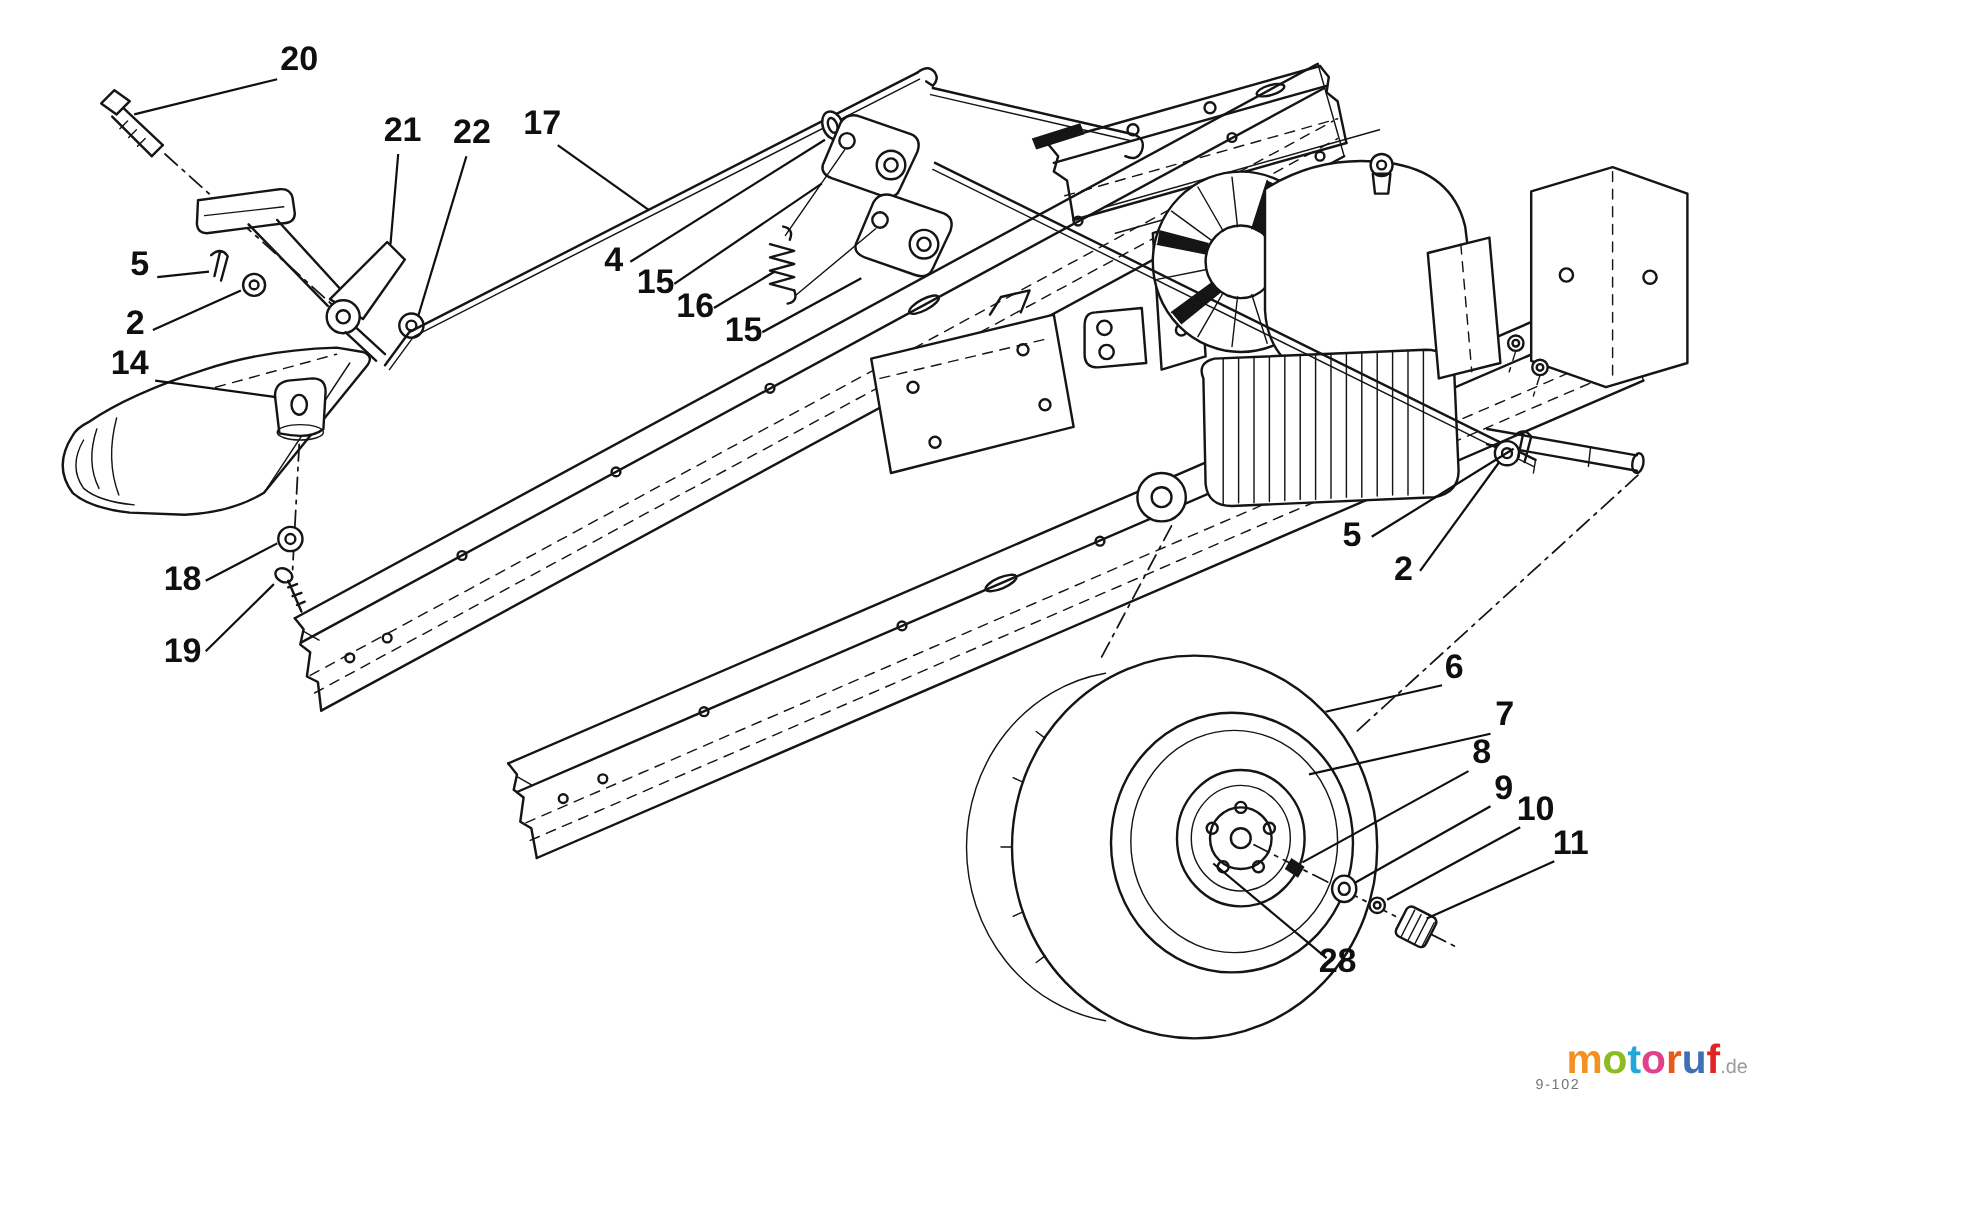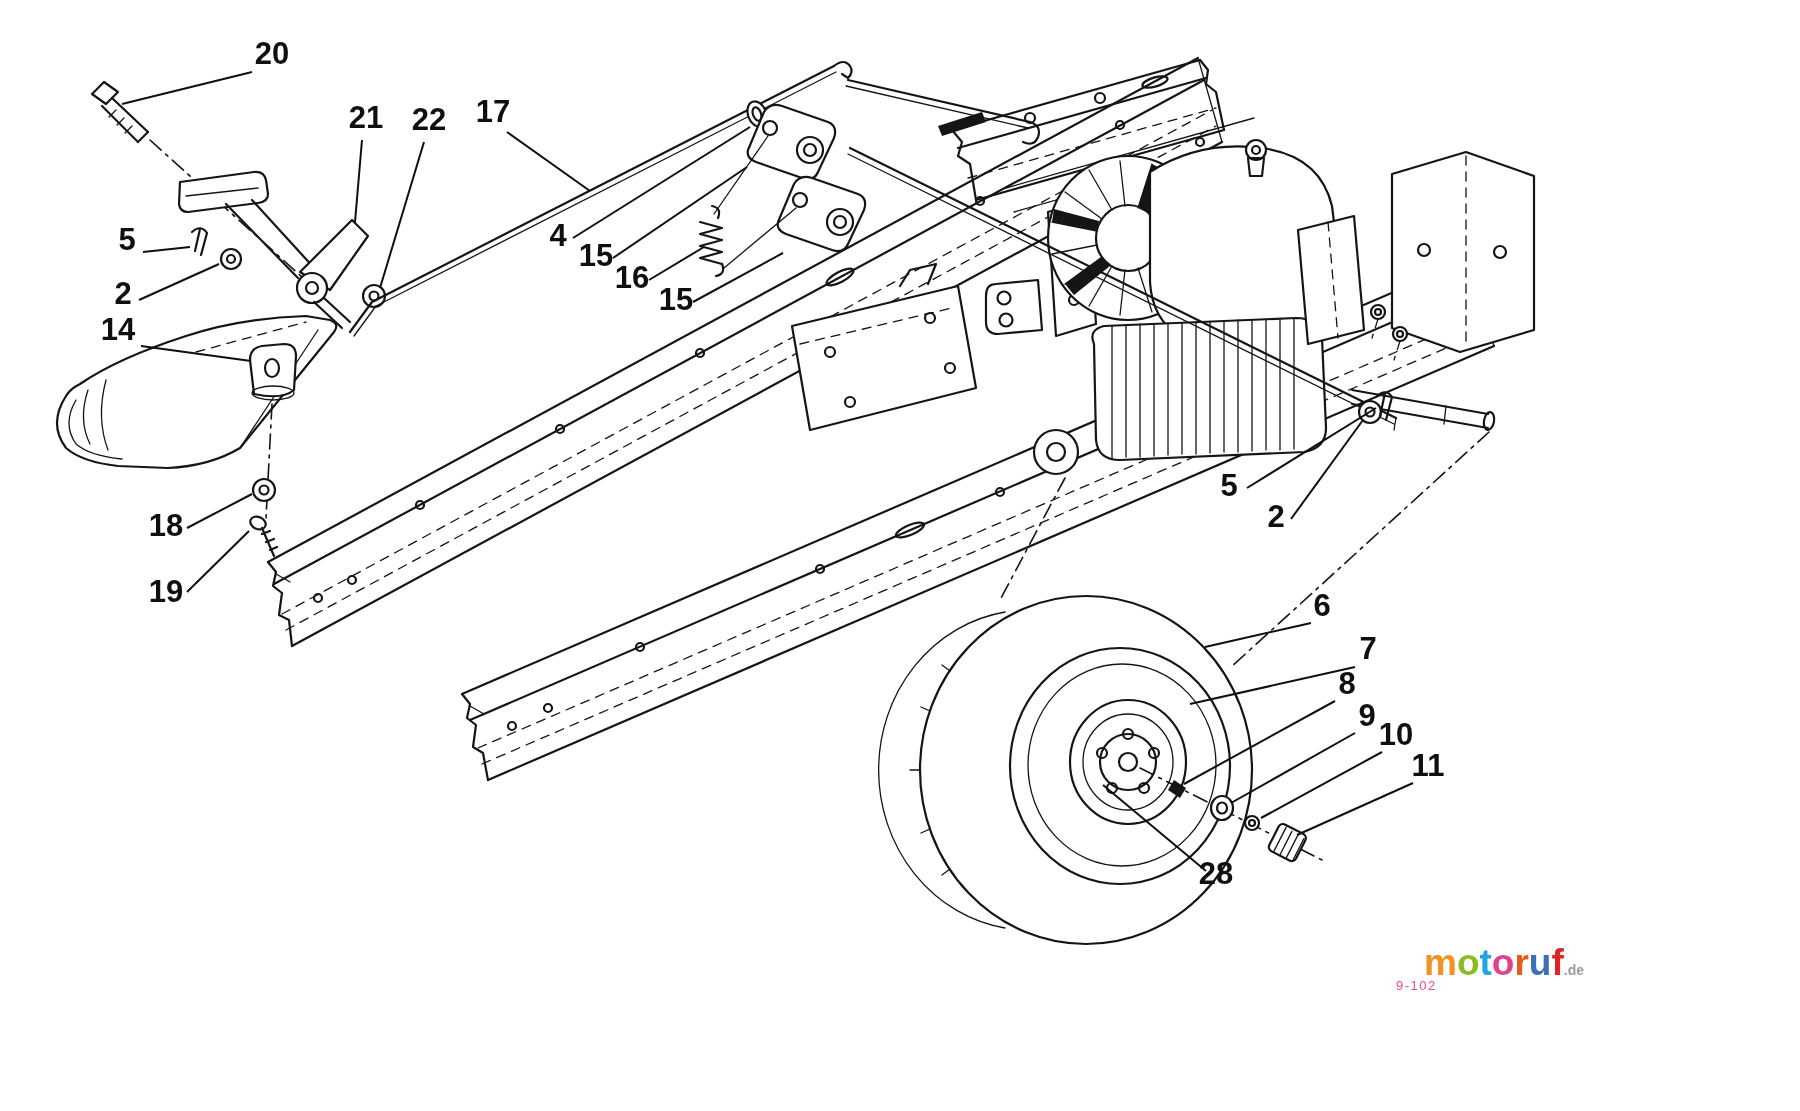--- a/index.html
+++ b/index.html
@@ -16,24 +16,24 @@
   .art .dk{fill:#151515;stroke:none}
   .art .thin{stroke-width:1.3}
   .art .dash{stroke-dasharray:9 7}
   .art .dashdot{stroke-dasharray:15 6 3 6;stroke-width:1.6}
   .leader{stroke:#0f0f0f;stroke-width:2;fill:none}
   .callout-text{fill:#0f0f0f;font:700 31px "Liberation Sans",sans-serif}
   .logo{
     position:absolute;left:1424px;top:944px;
     font-weight:700;font-size:37px;line-height:1;cursor:pointer;
   }
-  .logo .de{font-size:14px;font-weight:700;vertical-align:baseline}
+  .logo .de{font-size:18px;font-weight:400;vertical-align:baseline}
   .figcode{
     position:absolute;left:1396px;top:978px;
-    font-size:13px;color:#ec4899;letter-spacing:1.5px;
+    font-size:13px;color:#737373;letter-spacing:1.5px;
   }
 </style>
 </head>
 <body>
 
 <div class="page">
 
 <svg width="1800" height="1111" viewBox="0 0 1800 1111">
 <g class="art">
 

